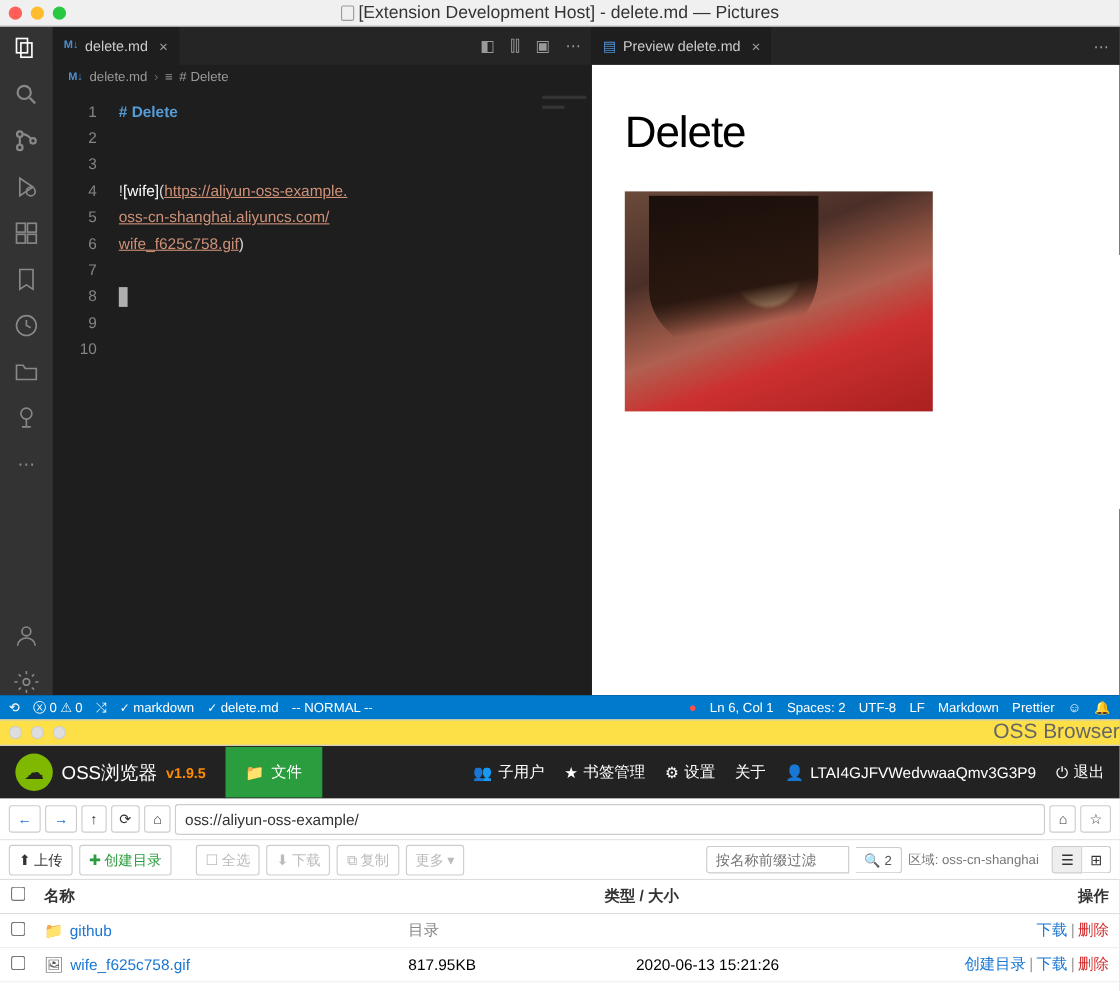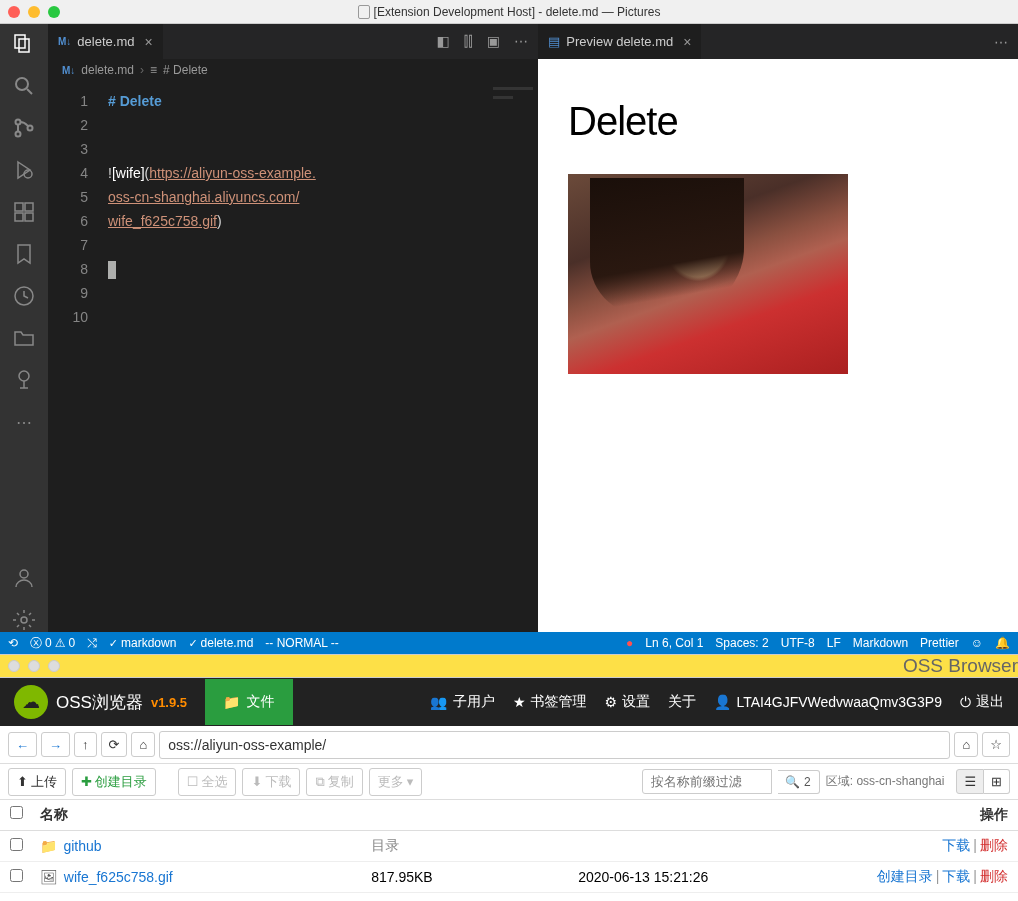--- a/index.html
+++ b/index.html
@@ -1,21 +1,21 @@
 <!DOCTYPE html>
 <html><head>
 <meta charset="utf-8">
 <style>
 *{box-sizing:border-box;margin:0;padding:0;font-family:-apple-system,BlinkMacSystemFont,"Segoe UI",sans-serif}
 body{width:1018px;height:901px;background:#eee;overflow:hidden}
 .mac-titlebar{height:24px;background:#f0f0f0;display:flex;align-items:center;padding:0 8px;justify-content:center;position:relative;border-bottom:1px solid #ccc}
 .traffic{position:absolute;left:8px;display:flex;gap:8px}
 .tdot{width:12px;height:12px;border-radius:50%}
 .tdot.r{background:#ff5f57}.tdot.y{background:#febc2e}.tdot.g{background:#28c840}
-.mac-title{font-size:12px;color:#333;display:flex;align-items:center;gap:4px}
+.mac-title{font-size:16px;color:#333;display:flex;align-items:center;gap:4px}
 .file-ico{width:12px;height:14px;border:1px solid #999;border-radius:2px;display:inline-block}
 
 .vscode{height:630px;display:flex;flex-direction:column;background:#1e1e1e}
 .vs-main{flex:1;display:flex;overflow:hidden}
 .activity{width:48px;background:#333333;display:flex;flex-direction:column;align-items:center;padding-top:8px;gap:18px}
 .activity .ico{width:24px;height:24px;color:#888;display:flex;align-items:center;justify-content:center;cursor:pointer}
 .activity .ico.active{color:#fff}
 .activity .spacer{flex:1}
 
 .edwrap{flex:1;display:flex;overflow:hidden}
@@ -341,20 +341,21 @@
     <div class="view-btns">
       <div class="btn sq">☰</div>
       <div class="btn sq">⊞</div>
     </div>
   </div>
 
   <div class="tbl">
     <div class="tbl-head">
       <div class="col-chk"><input type="checkbox" style=""></div>
       <div class="col-name">名称</div>
+      <div class="col-type">类型 / 大小</div>
       <div class="col-act">操作</div>
     </div>
     <div class="tbl-row">
       <div class="col-chk"><input type="checkbox" style=""></div>
       <div class="col-name">
           <span class="folder-ico">📁</span>
           <span class="lnk">github</span>
         </div>
       <div class="col-type" style="color:#888">目录</div>
       <div class="col-date"></div>

